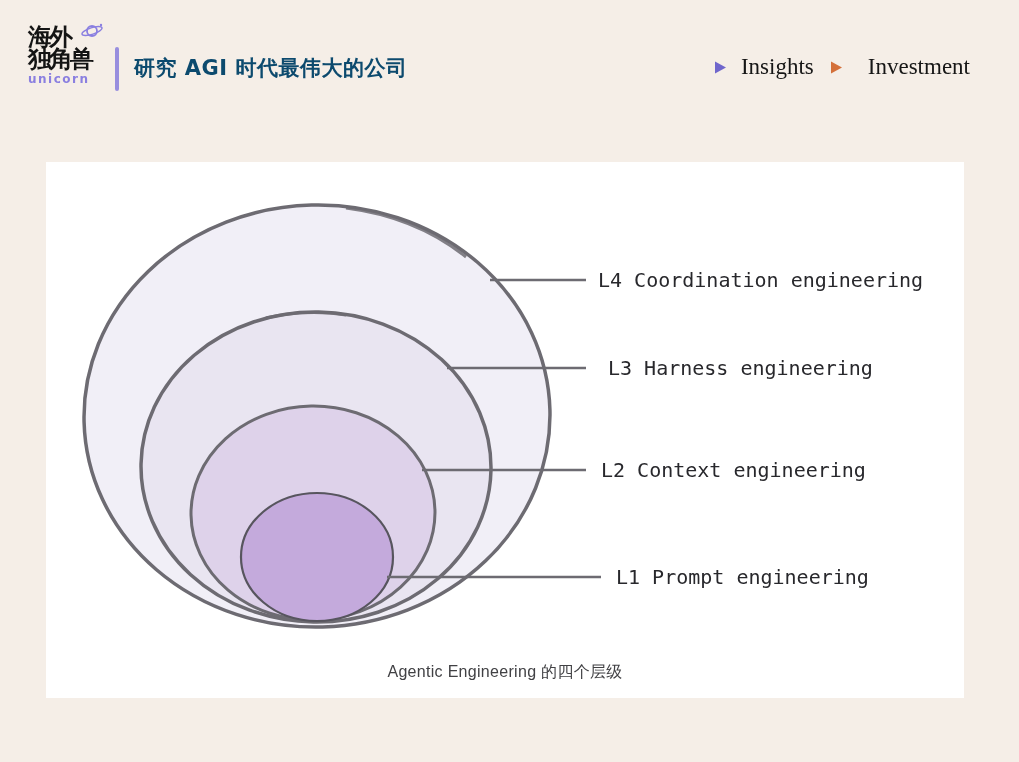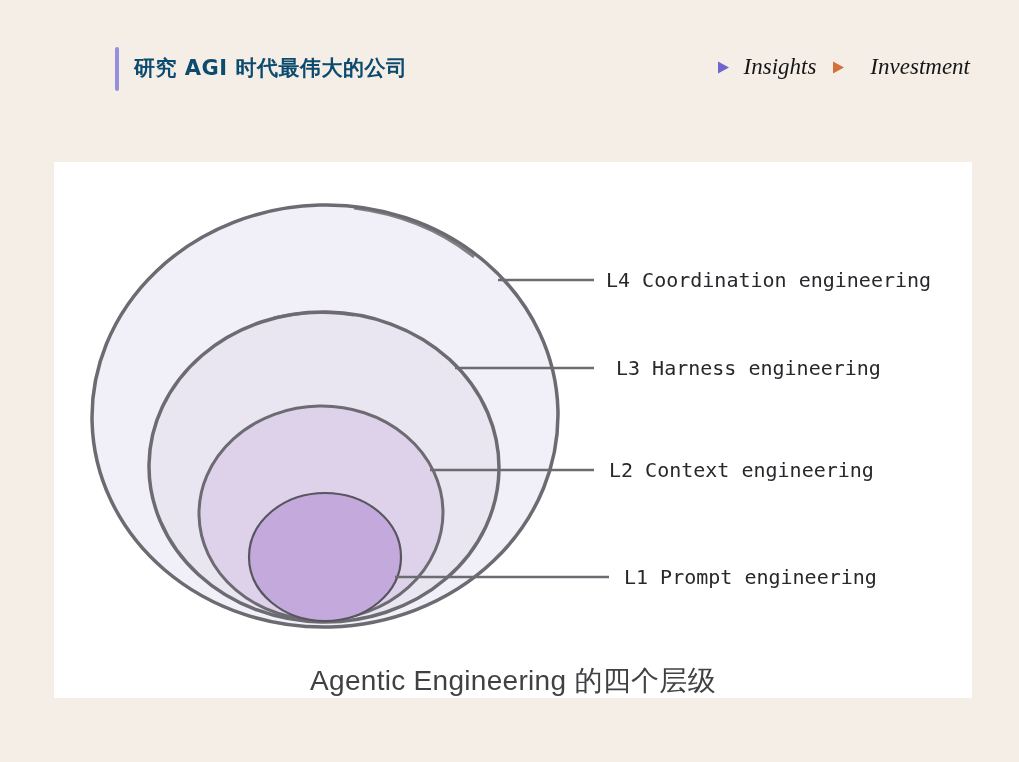--- a/index.html
+++ b/index.html
@@ -47,48 +47,60 @@
   }
 
   .nav {
     position: absolute; right: 49px; top: 54px;
     display: flex; align-items: center; gap: 15px;
   }
   .nav-item { display: flex; align-items: center; gap: 24px; cursor: pointer; }
   .nav-item:first-child { gap: 13px; }
   .nav-label {
     font-family: "Liberation Serif", serif;
-    font-size: 23px; color: #161616; font-style: italic;
+    font-size: 23px; color: #161616;
   }
 
   
   .card {
-    position: absolute; left: 54px; top: 162px;
+    position: absolute; left: 46px; top: 162px;
     width: 918px; height: 536px;
     background: #ffffff;
   }
   .diagram-svg { position: absolute; left: 0; top: 0; }
   .level-label {
     font-family: "DejaVu Sans Mono", monospace;
     font-size: 20px;
     fill: #28282c;
   }
   .caption {
     position: absolute; left: 0; top: 500px; width: 918px;
     text-align: center;
-    font-size: 28px; color: #414144; font-weight: 500;
+    font-size: 16px; color: #414144; font-weight: 500;
     font-family: "Liberation Sans", sans-serif;
     letter-spacing: 0.3px;
   }
 </style>
 </head>
 <body>
 
 <div class="header">
 
+  <div class="logo">
+    <div class="logo-cn">海外</div>
+    <div class="logo-cn">独角兽</div>
+    <span class="logo-planet">
+      <svg width="24" height="18" viewBox="0 0 24 18">
+        <circle cx="12" cy="9" r="5" fill="none" stroke="#8a7fe0" stroke-width="1.8"></circle>
+        <ellipse cx="12" cy="9" rx="10.5" ry="3.2" fill="none" stroke="#8a7fe0" stroke-width="1.4" transform="rotate(-18 12 9)"></ellipse>
+        <circle cx="21" cy="3" r="1.2" fill="#8a7fe0"></circle>
+      </svg>
+    </span>
+    <div class="logo-en">unicorn</div>
+  </div>
 
   <div class="header-divider"></div>
 
   <div class="header-title">研究 AGI 时代最伟大的公司</div>
 
   <div class="nav">
     <div class="nav-item">
       <svg width="15" height="15" viewBox="0 0 15 15">
         <polygon points="2,1.5 13,7.5 2,13.5" fill="#6f66cc"></polygon>
       </svg>

